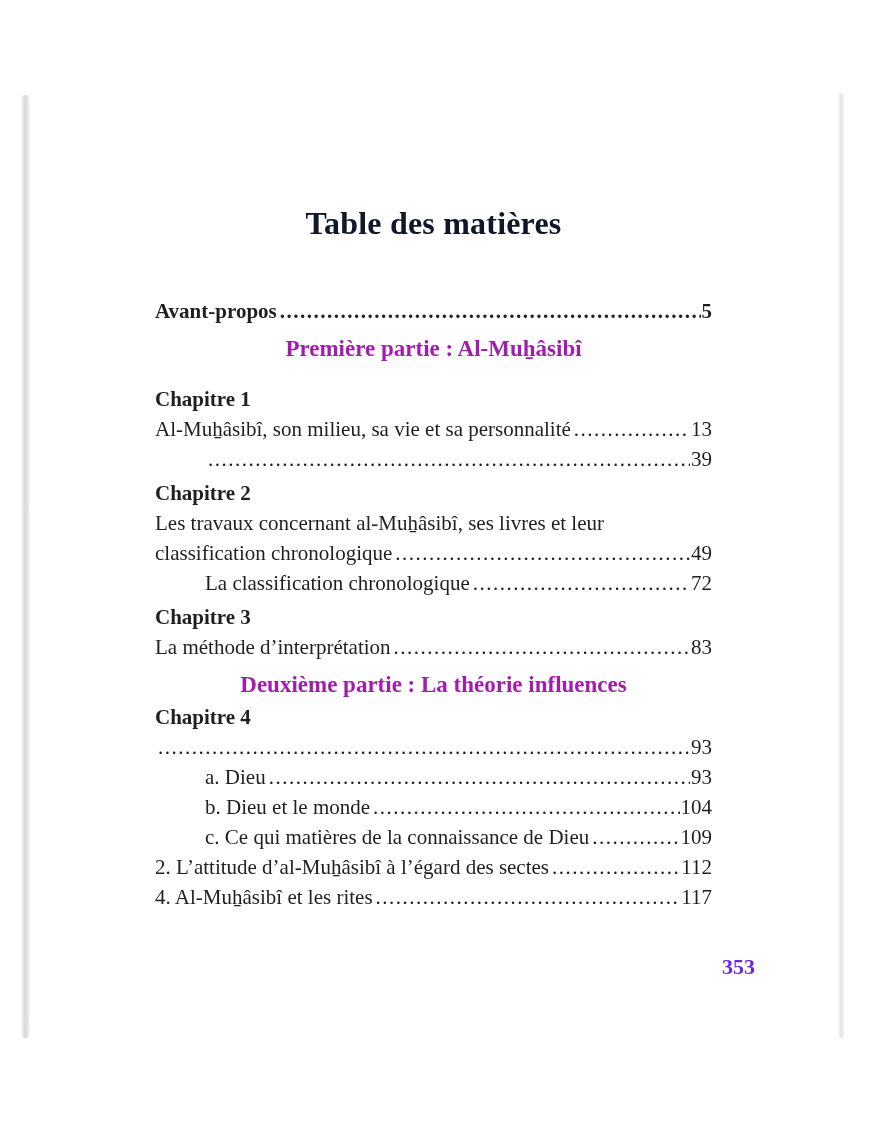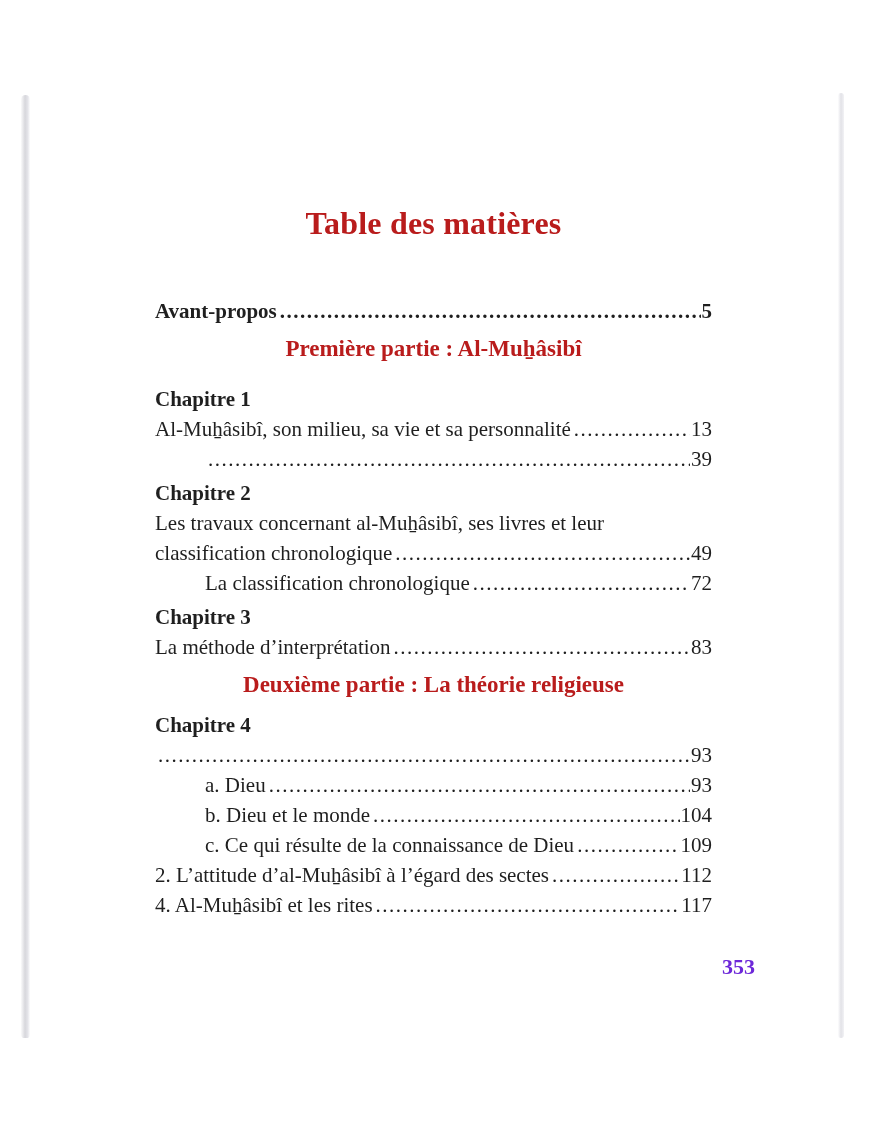--- a/index.html
+++ b/index.html
@@ -17,34 +17,34 @@
   .edge-right{
     left:838px;top:93px;width:6px;height:945px;border-radius:4px;
     background:linear-gradient(to right,#fdfdfe,#e2e2e7 50%,#f2f2f5);
   }
   .content{
     position:absolute;left:155px;top:0;width:557px;
     font-size:21px;line-height:30px;
   }
   .doc-title{
     padding-top:200px;font-size:32px;line-height:46px;font-weight:bold;
-    text-align:center;letter-spacing:.2px;color:#b91c1c;
+    text-align:center;letter-spacing:.2px;color:#0f172a;
   }
   .row{display:flex;align-items:baseline;line-height:30px;text-align:right;}
   .row-plain{display:block;}
   .row-avant{margin-top:50px;font-weight:bold;}
   .row-part{
     margin-top:6px;font-size:23px;line-height:34px;font-weight:bold;
-    text-align:center;display:block;color:#b91c1c;
+    text-align:center;display:block;color:#a21caf;
   }
   .row-part.part2{margin-top:6px;}
   .row-chapter{font-weight:bold;display:block;}
   .mt-a{margin-top:18px;}
   .mt-b{margin-top:4px;}
-  .mt-c{margin-top:8px;}
+  .mt-c{margin-top:0;}
   .indent{padding-left:50px;}
   .leader{
     flex:1;overflow:hidden;white-space:nowrap;min-width:12px;
     margin:0 1px 0 3px;
   }
   .leader::after{
     content:"..................................................................................................................................................";
     letter-spacing:1.5px;
   }
   .pg{white-space:nowrap;}
@@ -101,21 +101,21 @@
   </div>
 
   <div class="row-chapter mt-b">Chapitre 3</div>
 
   <div class="row">
     <span class="t">La méthode d’interprétation</span>
     <span class="leader"></span>
     <span class="pg">83</span>
   </div>
 
-  <div class="row-part part2">Deuxième partie : La théorie religieuse</div>
+  <div class="row-part part2">Deuxième partie : La théorie influences</div>
 
   <div class="row-chapter mt-c">Chapitre 4</div>
 
   <div class="row">
     <span class="leader"></span>
     <span class="pg">93</span>
   </div>
 
   <div class="row indent">
     <span class="t">a. Dieu</span>
@@ -123,21 +123,21 @@
     <span class="pg">93</span>
   </div>
 
   <div class="row indent">
     <span class="t">b. Dieu et le monde</span>
     <span class="leader"></span>
     <span class="pg">104</span>
   </div>
 
   <div class="row indent">
-    <span class="t">c. Ce qui résulte de la connaissance de Dieu</span>
+    <span class="t">c. Ce qui matières de la connaissance de Dieu</span>
     <span class="leader"></span>
     <span class="pg">109</span>
   </div>
 
   <div class="row">
     <span class="t">2. L’attitude d’al-Muẖâsibî à l’égard des sectes</span>
     <span class="leader"></span>
     <span class="pg">112</span>
   </div>
 

